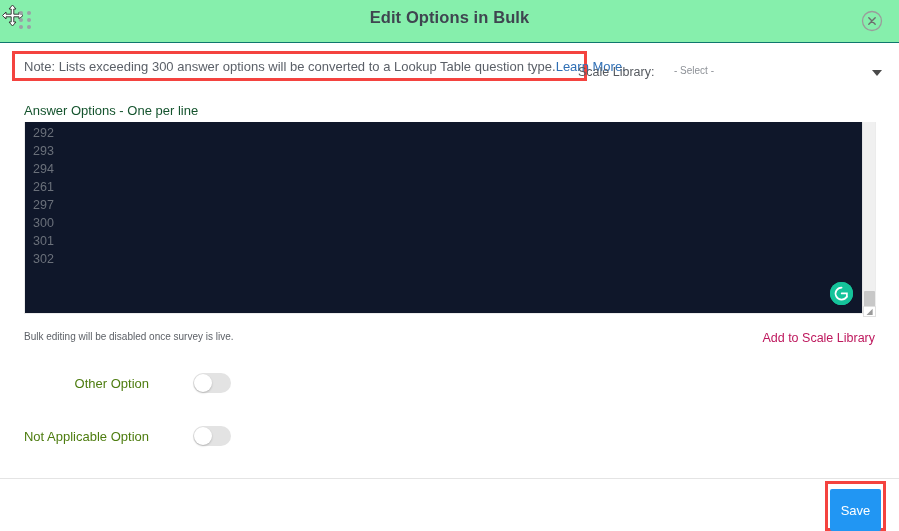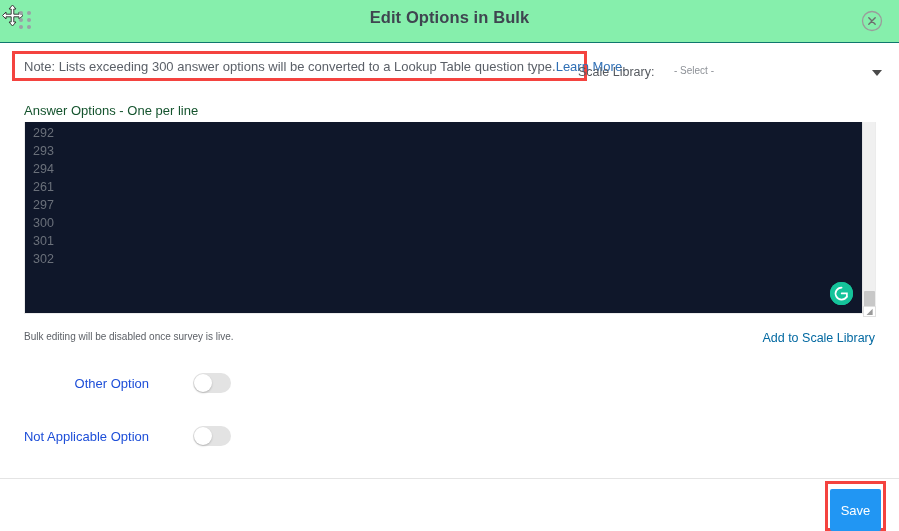--- a/index.html
+++ b/index.html
@@ -197,35 +197,35 @@
   .helper-text {
     position: absolute;
     left: 24px; top: 331px;
     font-size: 10px;
     color: #5d6167;
   }
   .scale-lib-link {
     position: absolute;
     right: 24px; top: 331px;
     font-size: 12.5px;
-    color: #0369a1;
+    color: #be185d;
     text-decoration: none;
     cursor: pointer;
   }
 
   
   .toggle-row {
     position: absolute;
     height: 24px;
   }
   .toggle-row .t-label {
     position: absolute;
     right: 44px; top: 3px;
     font-size: 13px;
-    color: #1d4ed8;
+    color: #4d7c0f;
     white-space: nowrap;
   }
   .switch {
     position: absolute;
     left: 0; top: 0;
     width: 38px;
     height: 20px;
     border-radius: 10px;
     background: #e3e3e3;
     cursor: pointer;

